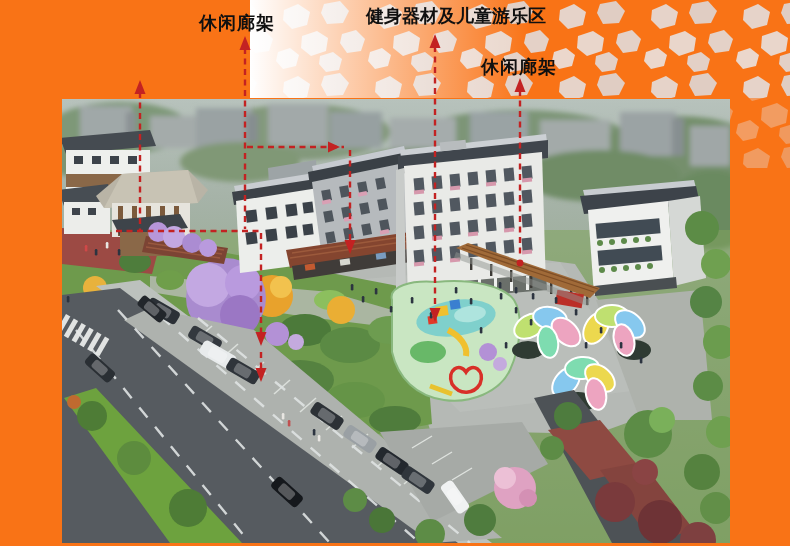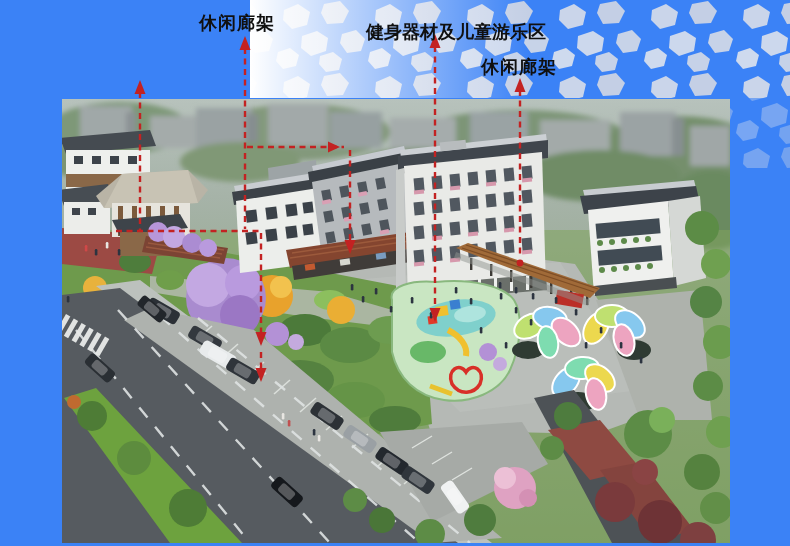--- a/index.html
+++ b/index.html
@@ -1,16 +1,16 @@
 <!DOCTYPE html>
 <html><head>
 <meta charset="utf-8">
 <style>
   html,body{margin:0;padding:0;background:#ffffff;}
-  #stage{position:relative;width:790px;height:546px;background:#3b82f6;overflow:hidden;
+  #stage{position:relative;width:790px;height:546px;background:#f97316;overflow:hidden;
          font-family:"Liberation Sans","DejaVu Sans",sans-serif;}
   #stage svg{position:absolute;left:0;top:0;}
   .ann-label{position:absolute;font-weight:700;color:#101010;font-size:18px;
              letter-spacing:1px;white-space:nowrap;
              font-family:"Liberation Sans","DejaVu Sans",sans-serif;}
 </style>
 </head>
 <body>
 
 <div id="stage">
@@ -496,16 +496,16 @@
       <polygon points="261,382 255.5,368 266.5,368"></polygon>
       <polygon points="350,254 344.5,240 355.5,240"></polygon>
       <polygon points="340,147 328,141.5 328,152.5"></polygon>
       <polygon points="435,322 429.5,308 440.5,308"></polygon>
       <circle cx="520" cy="263" r="3.4"></circle>
     </g>
   </g>
 </svg>
 
 <div class="ann-label" style="left:199px;top:11px;">休闲廊架</div>
-<div class="ann-label" style="left:366px;top:20px;letter-spacing:0;">健身器材及儿童游乐区</div>
+<div class="ann-label" style="left:366px;top:4px;letter-spacing:0;">健身器材及儿童游乐区</div>
 <div class="ann-label" style="left:481px;top:55px;">休闲廊架</div>
 
 </div>
 
 </body></html>

